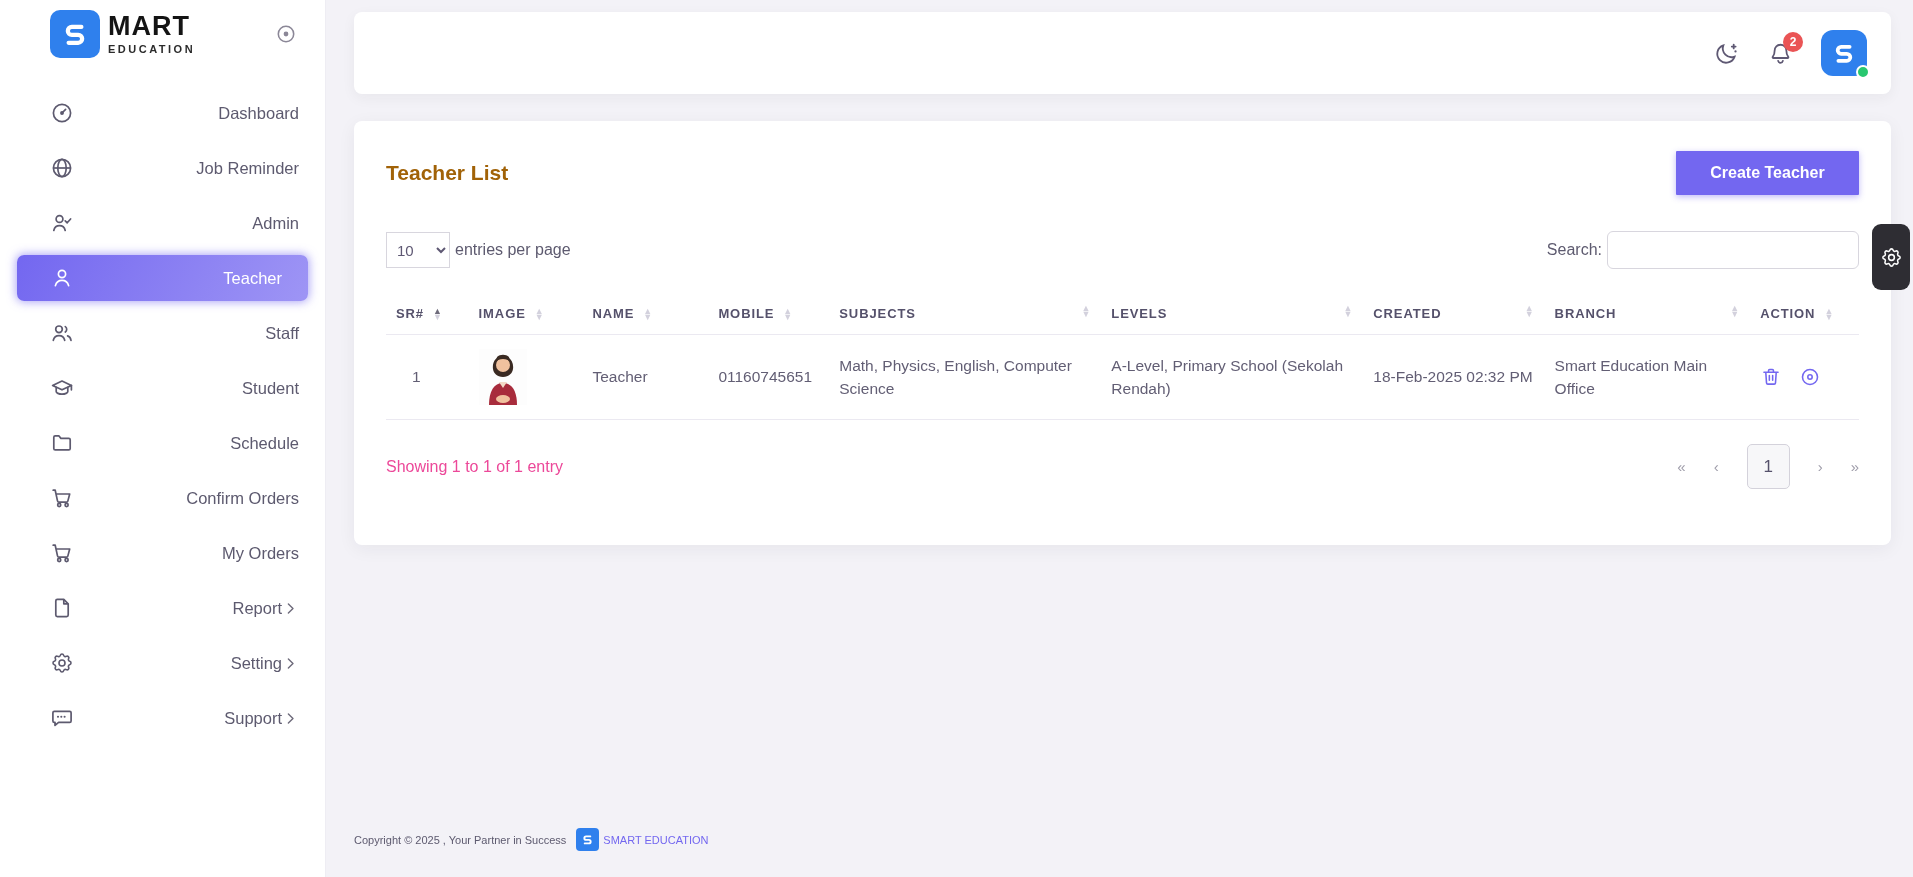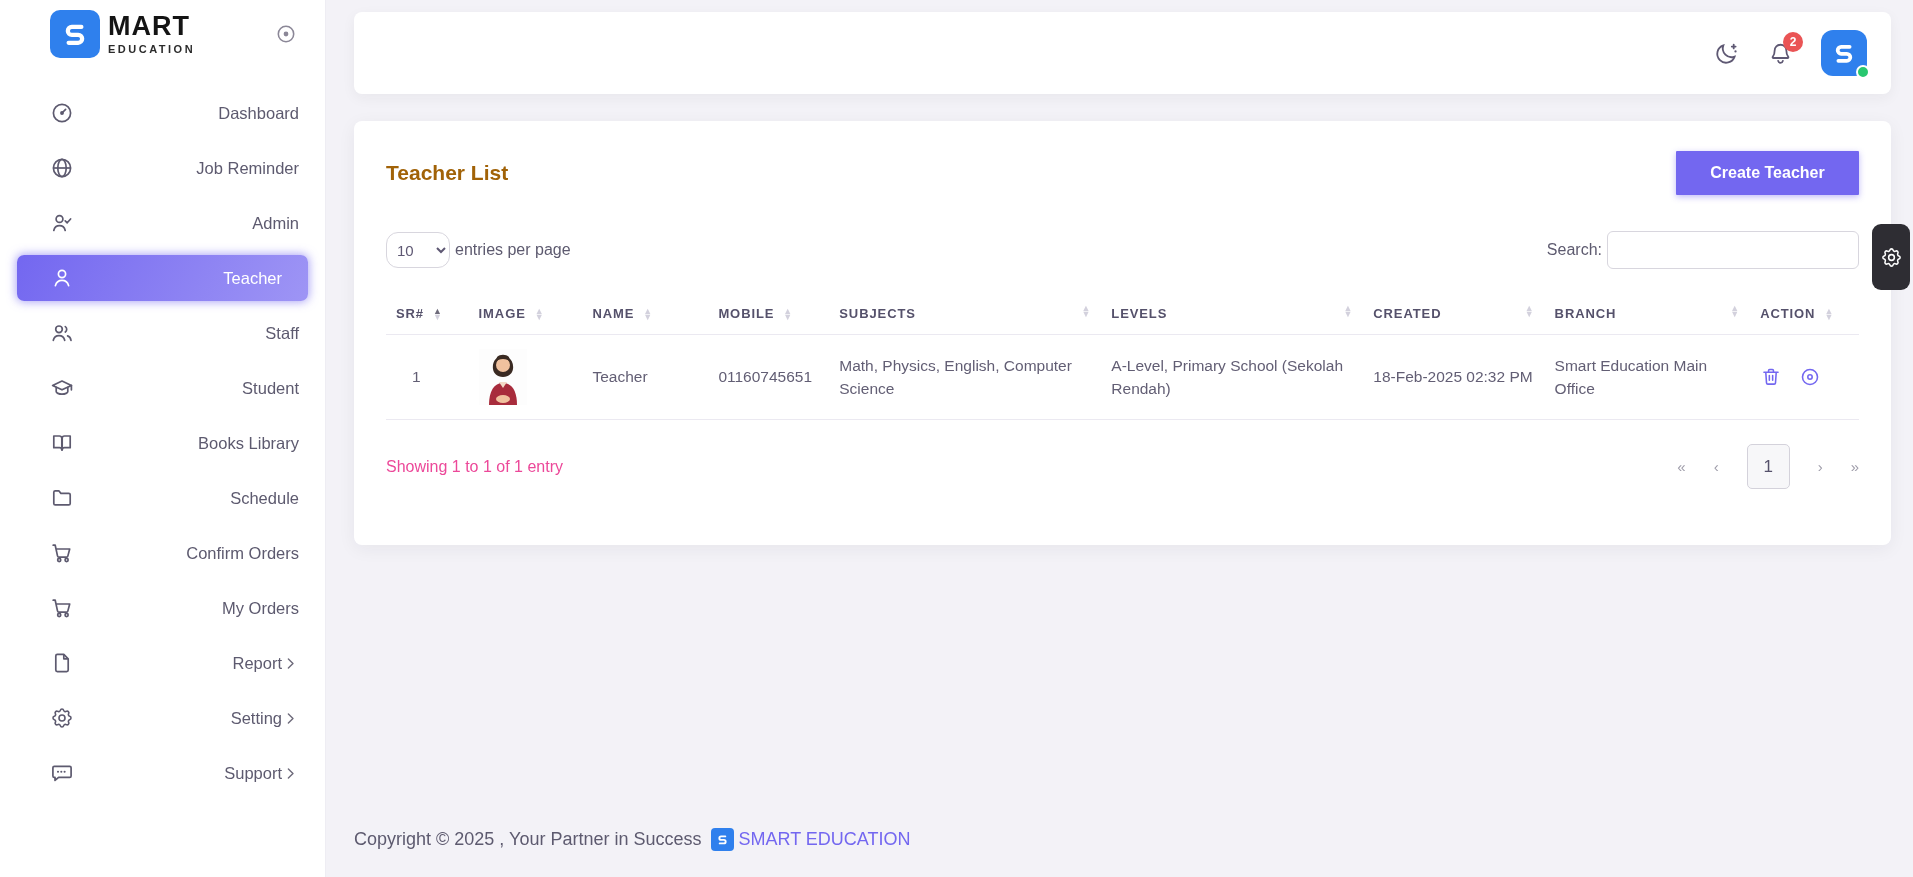--- a/index.html
+++ b/index.html
@@ -52,21 +52,21 @@
   .card { position:absolute; left:28px; right:22px; top:121px; height:424px; background:#fff;
     border-radius:8px; box-shadow:0 4px 18px rgba(34,41,47,.06); padding:0 32px; }
   .card-head { display:flex; align-items:center; justify-content:space-between; padding-top:30px; }
   .page-title { font-size:21px; font-weight:600; color:#a16207; }
   .btn-primary { width:183px; height:44px; border:none; border-radius:1px; background:#7367f0;
     color:#fff; font-size:16px; font-weight:600; cursor:pointer; font-family:inherit;
     box-shadow:0 2px 6px rgba(115,103,240,.45); }
 
   .controls { display:flex; align-items:center; justify-content:space-between; margin-top:36px; }
   .controls-left { display:flex; align-items:center; gap:5px; font-size:16px; color:#5d5a6f; }
-  .entries-select { width:64px; height:36px; border:1px solid #d8d6de; border-radius:12px;
+  .entries-select { width:64px; height:36px; border:1px solid #d8d6de; border-radius:0;
     color:#5e5873; font-size:15px; padding:0 6px; font-family:inherit; background:#fff; }
   .controls-right { display:flex; align-items:center; gap:5px; font-size:16px; color:#5d5a6f; }
   .search-input { width:252px; height:38px; border:1px solid #d8d6de; border-radius:6px;
     padding:0 12px; font-size:15px; font-family:inherit; color:#5e5873; background:#fff; }
 
   table { width:100%; border-collapse:collapse; margin-top:24px; table-layout:fixed; }
   th { text-align:left; padding:13px 10px; font-size:13px; font-weight:700; letter-spacing:.9px;
     color:#55516b; border-bottom:1px solid #ebe9f1; white-space:nowrap; cursor:pointer; }
   .sort { display:inline-flex; flex-direction:column; margin-left:9px; vertical-align:middle; line-height:.62; }
   .sort i { font-style:normal; font-size:9px; color:#d3d1dd; }
@@ -80,21 +80,21 @@
 
   .table-footer { display:flex; align-items:center; justify-content:space-between; margin-top:24px; }
   .showing { font-size:16px; color:#ec4899; }
   .pagination { display:flex; align-items:center; gap:28px; }
   .page-arrow { background:none; border:none; color:#9f9daa; font-size:15px; cursor:pointer; font-family:inherit; }
   .page-current { width:43px; height:45px; border:1px solid #d4d2db; border-radius:5px; background:#f7f7f9;
     color:#55516b; font-size:17px; display:flex; align-items:center; justify-content:center; cursor:pointer; }
 
   
   .footer { position:absolute; left:28px; top:828px; display:flex; align-items:center; gap:4px;
-    font-size:18px; color:#5d5a6f; }
+    font-size:11px; color:#5d5a6f; }
   .footer-logo { width:23px; height:23px; border-radius:4px; background:#2f80ed; margin-left:6px;
     display:flex; align-items:center; justify-content:center; }
   .footer-logo svg { width:15px; height:15px; }
   .footer-brand { color:#7367f0; font-weight:400; text-decoration:none; cursor:pointer; }
 
   
   .customizer { position:fixed; right:3px; top:224px; width:38px; height:66px; background:#2e2d33;
     border-radius:9px; display:flex; align-items:center; justify-content:center; cursor:pointer; z-index:9; }
   .customizer svg { width:23px; height:23px; color:#fff; }
 </style>
@@ -247,28 +247,20 @@
         </span>
       <span class="nav-label">Staff</span>
     </div>
     <div class="nav-item">
       <span class="nav-icon">
           <svg viewBox="0 0 24 24">
             <use href="#i-grad-cap"></use>
           </svg>
         </span>
       <span class="nav-label">Student</span>
-    </div>
-    <div class="nav-item">
-      <span class="nav-icon">
-          <svg viewBox="0 0 24 24">
-            <use href="#i-book-open"></use>
-          </svg>
-        </span>
-      <span class="nav-label">Books Library</span>
     </div>
     <div class="nav-item">
       <span class="nav-icon">
           <svg viewBox="0 0 24 24">
             <use href="#i-folder"></use>
           </svg>
         </span>
       <span class="nav-label">Schedule</span>
     </div>
     <div class="nav-item">

